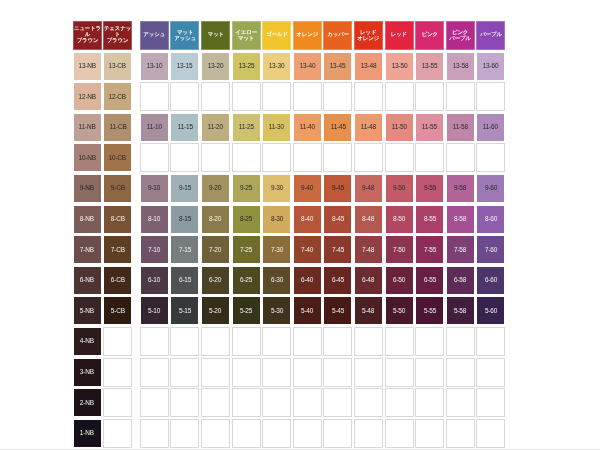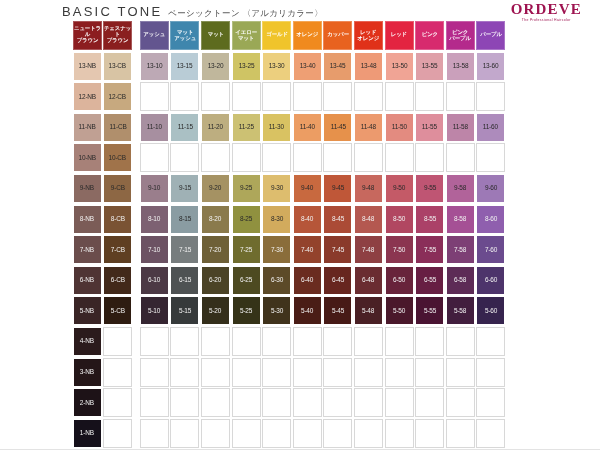--- a/index.html
+++ b/index.html
@@ -56,29 +56,21 @@
   .gapcol{width:6px;flex:0 0 auto;}
 
   
   .baseline{position:absolute;left:0;bottom:0;width:600px;height:1px;background:#e3e3e3;}
 </style>
 </head>
 <body>
 
 <div id="sheet">
 
-  <div class="title-row">
-    <span class="title-main">BASIC TONE</span>
-    <span class="title-jp">ベーシックトーン 〈アルカリカラー〉</span>
-  </div>
-
-  <div class="logo">
-    <div class="logo-main">ORDEVE</div>
-    <div class="logo-sub">The Professional Haircolor</div>
-  </div>
+
 
   <div class="grid" id="grid">
       <div class="row">
         <div class="rowlabel"></div>
         <div class="hcell" style="background: rgb(140, 29, 32);">
           <span>ニュートラル<br>ブラウン</span>
         </div>
         <div class="hcell" style="background: rgb(138, 31, 31);">
           <span>チェスナット<br>ブラウン</span>
         </div>

